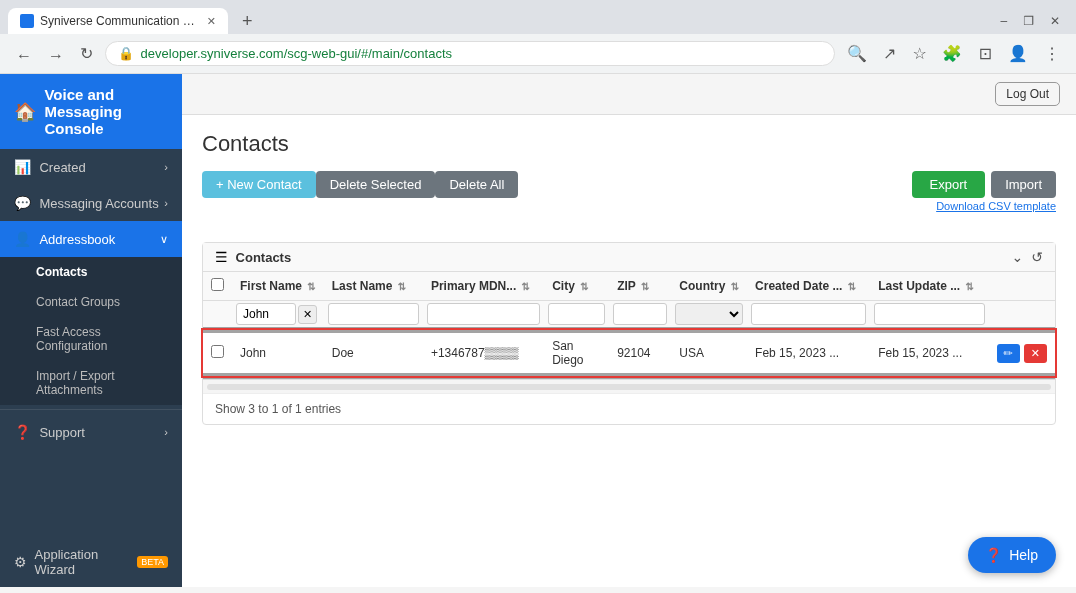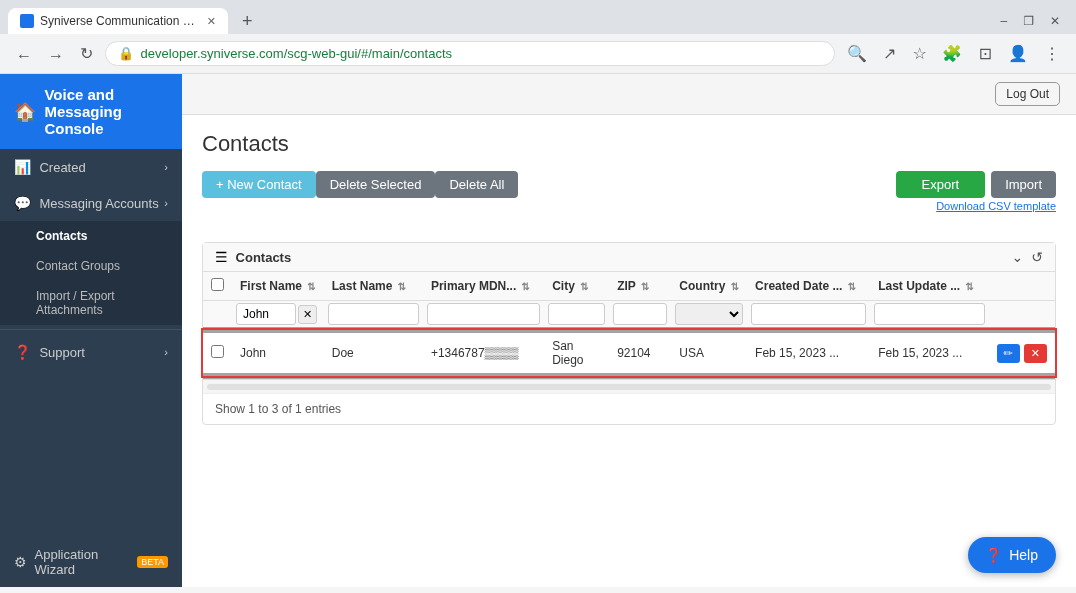--- a/index.html
+++ b/index.html
@@ -47,21 +47,21 @@
     .main { flex: 1; background: white; display: flex; flex-direction: column; overflow: hidden; }
     .top-bar { background: #f5f5f5; padding: 8px 16px; display: flex; align-items: center; justify-content: flex-end; border-bottom: 1px solid #ddd; }
     .logout-btn { background: none; border: 1px solid #999; border-radius: 5px; padding: 4px 10px; font-size: 12px; cursor: pointer; color: #333; display: flex; align-items: center; gap: 4px; }
 
     .content { flex: 1; padding: 16px 20px; overflow: auto; }
     .page-title { font-size: 22px; font-weight: normal; color: #333; margin-bottom: 14px; }
 
     .toolbar { display: flex; align-items: flex-start; margin-bottom: 30px; }
     .btn-new { background: #5bc0de; color: white; border: none; border-radius: 4px; padding: 6px 14px; font-size: 13px; cursor: pointer; }
     .btn-delete { background: #6c757d; color: white; border: none; border-radius: 4px; padding: 6px 14px; font-size: 13px; cursor: pointer; }
-    .btn-export { background: #28a745; color: white; border: none; border-radius: 4px; padding: 6px 26px; font-size: 13px; cursor: pointer; margin-left: auto; }
+    .btn-export { background: #28a745; color: white; border: none; border-radius: 4px; padding: 6px 18px; font-size: 13px; cursor: pointer; margin-left: auto; }
     .btn-import { background: #6c757d; color: white; border: none; border-radius: 4px; padding: 6px 14px; font-size: 13px; cursor: pointer; }
     .csv-link { font-size: 11px; color: #1a73e8; text-decoration: underline; cursor: pointer; text-align: right; display: block; margin-top: 2px; }
 
     .toolbar-right { margin-left: auto; display: flex; flex-direction: column; align-items: flex-end; }
     .toolbar-right-btns { display: flex; gap: 6px; }
 
     
     .panel { border: 1px solid #ddd; border-radius: 4px; background: white; }
     .panel-header { display: flex; align-items: center; justify-content: space-between; padding: 6px 12px; background: #f9f9f9; border-bottom: 1px solid #ddd; }
     .panel-header-left { display: flex; align-items: center; gap: 8px; }
@@ -155,26 +155,36 @@
       <div class="sidebar-item">
         <div class="sidebar-item-left">
           <span class="sidebar-item-icon">💬</span>
           <span>Messaging Accounts</span>
         </div>
         <span class="sidebar-chevron">›</span>
       </div>
     </div>
 
     <div class="sidebar-section">
+      <div class="sidebar-item active">
+        <div class="sidebar-item-left">
+          <span class="sidebar-item-icon">👤</span>
+          <span>Addressbook</span>
+        </div>
+        <span class="sidebar-chevron">∨</span>
+      </div>
       <div class="sidebar-subnav">
         <div class="sidebar-subitem active">
           <span>Contacts</span>
         </div>
         <div class="sidebar-subitem">
           <span>Contact Groups</span>
+        </div>
+        <div class="sidebar-subitem">
+          <span>Fast Access Configuration</span>
         </div>
         <div class="sidebar-subitem">
           <span>Import / Export Attachments</span>
         </div>
       </div>
     </div>
 
     <div class="sidebar-divider"></div>
 
     <div class="sidebar-section">
@@ -303,21 +313,21 @@
               </td>
             </tr>
           </tbody>
         </table>
 
         <div class="scroll-bar-area">
           <div class="scroll-track"></div>
         </div>
 
         <div class="table-footer">
-          <span>Show 1 to 3 of 1 entries</span>
+          <span>Show 3 to 1 of 1 entries</span>
         </div>
       </div>
     </div>
   </div>
 </div>
 
 <button class="help-fab">
   <span>❓</span>
   <span>Help</span>
 </button>

